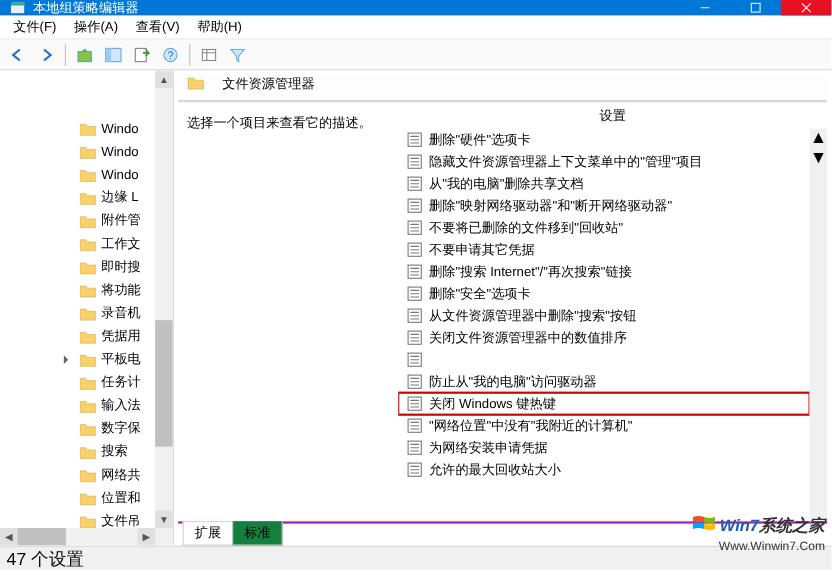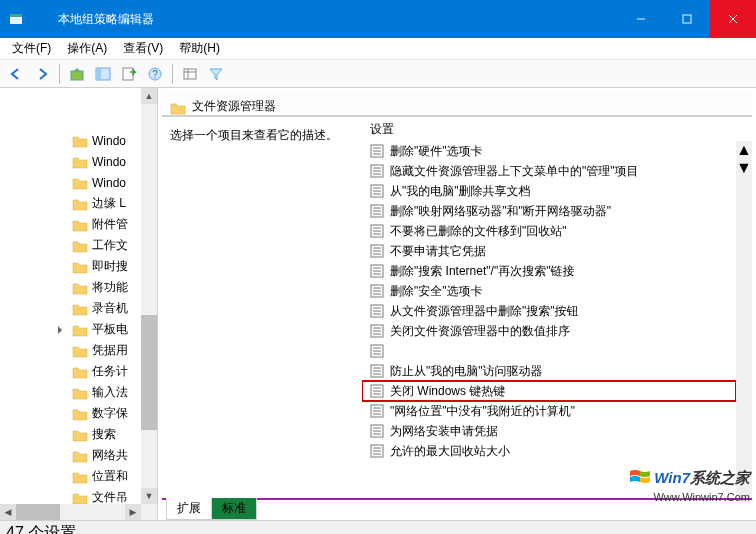--- a/index.html
+++ b/index.html
@@ -1,18 +1,18 @@
 <!DOCTYPE html>
 <html><head>
 <meta charset="utf-8">
 <style>
 * { box-sizing: border-box; margin: 0; padding: 0; font-family: "Microsoft YaHei", "Segoe UI", sans-serif; }
 body { width: 756px; height: 534px; overflow: hidden; background: #fff; position: relative; }
 
-.titlebar { height: 38px; background: #0078d7; color: #fff; display: flex; align-items: center; padding-left: 8px; font-size: 12px; gap: 28px; }
+.titlebar { height: 14px; background: #0078d7; color: #fff; display: flex; align-items: center; padding-left: 8px; font-size: 12px; }
 .titlebar .app-icon { width: 16px; height: 16px; margin-right: 6px; display:flex; align-items:center; justify-content:center;}
 .titlebar .title { flex: 1; }
 .titlebar .winbtns { display: flex; height: 100%; }
 .titlebar .winbtn { width: 46px; height: 100%; display: flex; align-items: center; justify-content: center; }
 .titlebar .winbtn.close { background: #e81123; }
 .titlebar .winbtn svg { stroke: #fff; stroke-width: 1; fill: none; }
 .titlebar .winbtn.min svg, .titlebar .winbtn.max svg { opacity: .9; }
 
 .menubar { height: 22px; display: flex; align-items: center; padding: 0 4px; font-size: 12px; border-bottom: 1px solid #e5e5e5; }
 .menubar .menuitem { padding: 2px 8px; }
@@ -34,24 +34,24 @@
 .hscroll .hbtn { width:16px; height:16px; background:#e0e0e0; display:flex; align-items:center; justify-content:center; font-size:9px; color:#555;}
 .hscroll .htrack { flex:1; height:16px; position:relative; }
 .hscroll .hthumb { position:absolute; left:0; top:0; width:40%; height:100%; background:#c0c0c0; }
 .vscroll { position:absolute; right:0; top:0; bottom:16px; width:16px; background:#f0f0f0; display:flex; flex-direction:column; }
 .vscroll .vbtn { height:16px; background:#e0e0e0; display:flex; align-items:center; justify-content:center; font-size:9px; color:#555;}
 .vscroll .vtrack { flex:1; position:relative; }
 .vscroll .vthumb { position:absolute; left:0; width:100%; background:#c0c0c0; }
 .corner { position:absolute; right:0; bottom:0; width:16px; height:16px; background:#f0f0f0; }
 
 .right-pane { flex:1; display:flex; flex-direction:column; background:#fff; }
-.right-header { height: 24px; background: #fdfdfd; border-bottom:1px solid #d0d0d0; display:flex; align-items:flex-end; padding-left:8px; font-size:12px; gap:6px; margin:4px 4px 0 4px; }
+.right-header { height: 24px; background: #fdfdfd; border-bottom:1px solid #d0d0d0; display:flex; align-items:flex-start; padding-left:8px; font-size:12px; gap:16px; margin:4px 4px 0 4px; }
 .right-body { flex:1; display:flex; overflow:hidden; margin:0 4px; border-top:1px solid #d0d0d0; }
 .desc-col { width: 200px; padding: 10px 8px; font-size: 12px; }
-.list-col { flex:1; position:relative; }
+.list-col { flex:1; position:relative;text-align:center; }
 .list-col .col-head { height: 24px; font-size:12px; padding:4px 8px; }
 .list-inner { position:absolute; top:24px; left:0; right:16px; bottom:0; overflow:hidden; }
 .setting-item { height:20px; display:flex; align-items:center; gap:6px; font-size:12px; padding-left:8px; white-space:nowrap; }
 .setting-item.hl { outline: 2px solid #d40000; outline-offset: -1px; padding-right:40px; }
 .setting-item .sico { width:14px; height:14px; flex-shrink:0; }
 .list-vscroll { position:absolute; right:0; top:24px; bottom:0; width:16px; background:#f0f0f0; display:flex; flex-direction:column; }
 
 .tabs-row { height:22px; display:flex; align-items:flex-end; font-size:12px; border-top:2px solid #a21caf; margin:0 4px; }
 .tab { padding:2px 10px; border:1px solid #d0d0d0; border-top:none; background:#fff; margin-right:-1px; }
 .tab.inactive { background:#15803d; }
@@ -208,31 +208,31 @@
               <path d="M1 3 h5 l1.5 2 H15 v8 H1 Z"></path>
             </svg>
             <span>将功能</span>
           </div>
           <div class="tree-item">
             <svg class="folder-icon fico" width="16" height="14">
               <path d="M1 3 h5 l1.5 2 H15 v8 H1 Z"></path>
             </svg>
             <span>录音机</span>
           </div>
+          <div class="tree-item">
+            <svg class="folder-icon fico" width="16" height="14">
+              <path d="M1 3 h5 l1.5 2 H15 v8 H1 Z"></path>
+            </svg>
+            <span>凭据用</span>
+          </div>
           <div class="tree-item has-expand">
             <svg class="folder-icon fico" width="16" height="14">
               <path d="M1 3 h5 l1.5 2 H15 v8 H1 Z"></path>
             </svg>
             <span>平板电</span>
-          </div>
-          <div class="tree-item">
-            <svg class="folder-icon fico" width="16" height="14">
-              <path d="M1 3 h5 l1.5 2 H15 v8 H1 Z"></path>
-            </svg>
-            <span>凭据用</span>
           </div>
           <div class="tree-item">
             <svg class="folder-icon fico" width="16" height="14">
               <path d="M1 3 h5 l1.5 2 H15 v8 H1 Z"></path>
             </svg>
             <span>任务计</span>
           </div>
           <div class="tree-item">
             <svg class="folder-icon fico" width="16" height="14">
               <path d="M1 3 h5 l1.5 2 H15 v8 H1 Z"></path>

